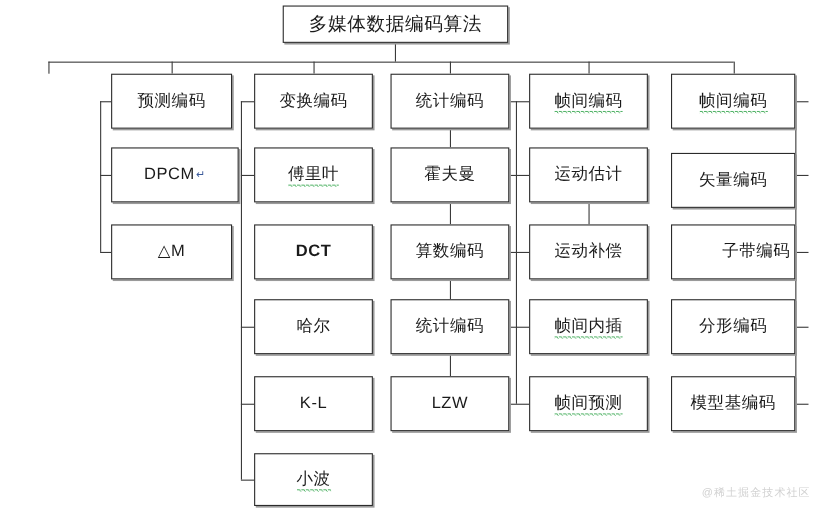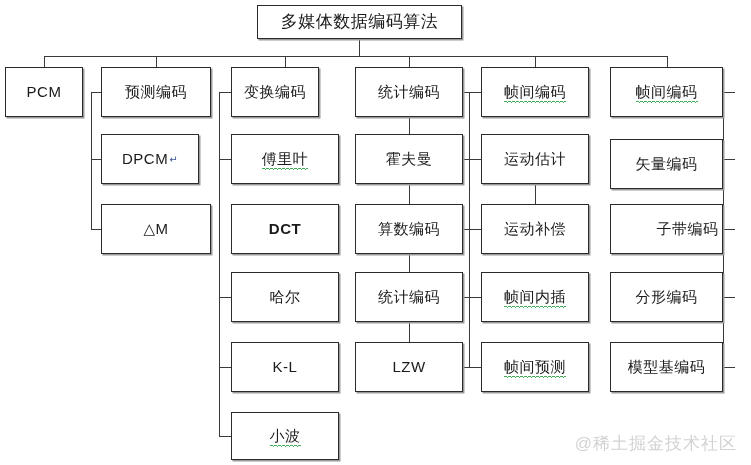--- a/index.html
+++ b/index.html
@@ -53,21 +53,21 @@
   }
   .ln{
     position:absolute;
     background:#3a3a3a;
   }
   .ln.h{height:1px;}
   .ln.v{width:1px;}
   .watermark{
     position:absolute;
     right:14px;bottom:10px;
-    font-size:17px;
+    font-size:10px;
     color:#d2d2d2;
     letter-spacing:1px;
     user-select:none;
   }
 </style>
 </head>
 <body>
 
 <div id="diagram">
     <div class="ln v" style="left: 359px; top: 39px; height: 17px;"></div>
@@ -101,34 +101,31 @@
     <div class="ln v" style="left: 535px; top: 184px; height: 20px;"></div>
     <div class="ln v" style="left: 723px; top: 92px; height: 275px;"></div>
     <div class="ln h" style="left: 723px; top: 92px; width: 12px;"></div>
     <div class="ln h" style="left: 723px; top: 159px; width: 12px;"></div>
     <div class="ln h" style="left: 723px; top: 229px; width: 12px;"></div>
     <div class="ln h" style="left: 723px; top: 297px; width: 12px;"></div>
     <div class="ln h" style="left: 723px; top: 367px; width: 12px;"></div>
     <div class="node root" style="left: 257px; top: 5px; width: 205px; height: 34px;">
       <span class="lbl">多媒体数据编码算法</span>
     </div>
-    <div class="node" style="left: 5px; top: 67px; width: 78px; height: 50px;">
-      <span class="lbl">PCM</span>
-    </div>
     <div class="node" style="left: 101px; top: 67px; width: 110px; height: 50px;">
       <span class="lbl">预测编码</span>
     </div>
-    <div class="node" style="left: 101px; top: 134px; width: 98px; height: 50px;">
+    <div class="node" style="left: 101px; top: 134px; width: 116px; height: 50px;">
       <span class="lbl">DPCM</span>
       <span class="pilcrow">↵</span>
     </div>
     <div class="node" style="left: 101px; top: 204px; width: 110px; height: 50px;">
       <span class="lbl">△M</span>
     </div>
-    <div class="node" style="left: 231px; top: 67px; width: 88px; height: 50px;">
+    <div class="node" style="left: 231px; top: 67px; width: 108px; height: 50px;">
       <span class="lbl">变换编码</span>
     </div>
     <div class="node sq" style="left: 231px; top: 134px; width: 108px; height: 50px;">
       <span class="lbl">傅里叶</span>
     </div>
     <div class="node" style="left: 231px; top: 204px; width: 108px; height: 50px; font-weight: bold;">
       <span class="lbl">DCT</span>
     </div>
     <div class="node" style="left: 231px; top: 272px; width: 108px; height: 50px;">
       <span class="lbl">哈尔</span>

